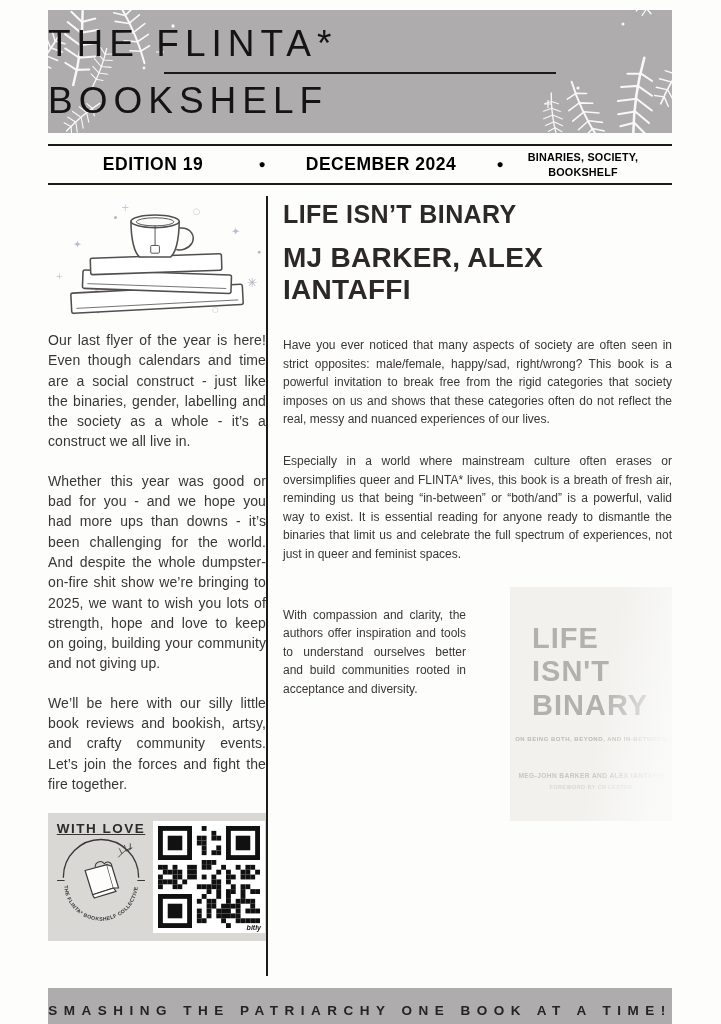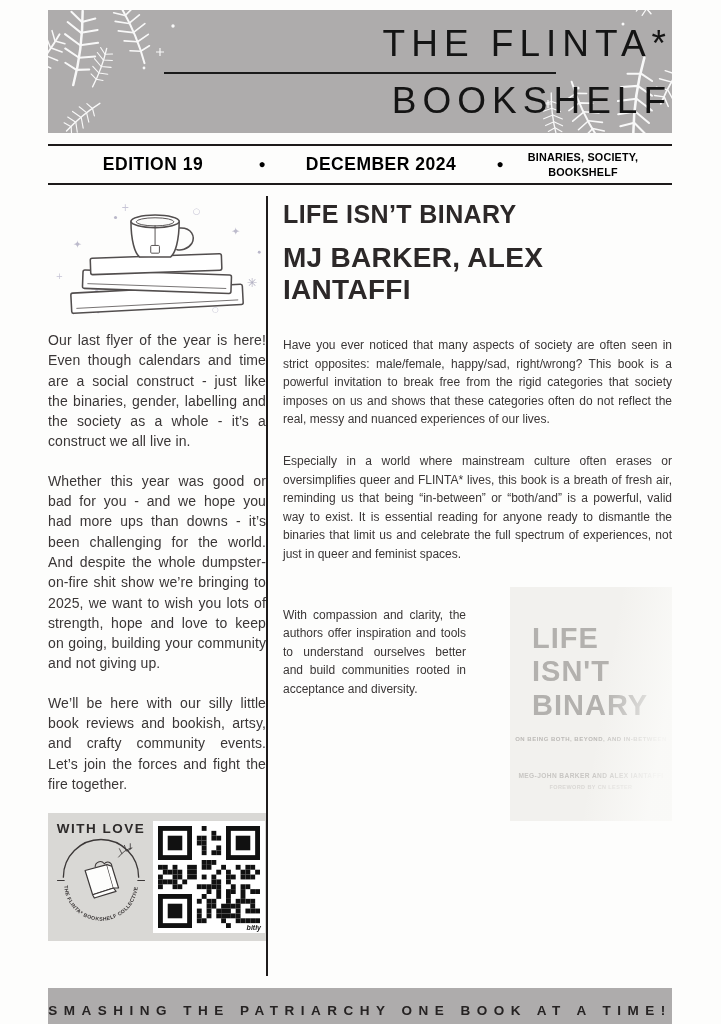--- a/index.html
+++ b/index.html
@@ -1,21 +1,21 @@
 <!DOCTYPE html>
 <html><head>
 <meta charset="utf-8">
 <style>
   * { box-sizing: border-box; }
   html,body { margin:0; padding:0; background:#ffffff; }
   body { font-family: "Liberation Sans", "DejaVu Sans", sans-serif; color:#383434; }
   .sheet { width:721px; height:1024px; background:#fdfdfc; padding:10px 49px 0 48px; overflow:hidden; position:relative; }
 
   
-  .masthead { position:relative; height:123px; background:#aeacac; overflow:hidden; text-align:right; }
+  .masthead { position:relative; height:123px; background:#aeacac; overflow:hidden; text-align:left; }
   .mast-deco { position:absolute; inset:0; pointer-events:none; }
   .mast-title { position:relative; z-index:2; font-size:37px; letter-spacing:6px; color:#141414; font-weight:400; }
   .mast-title.t1 { margin-top:13px; }
   .mast-rule { position:relative; z-index:2; width:392px; height:2px; background:#1a1a1a; margin:7px auto 6px auto; }
 
   
   .edition-bar { margin-top:11px; border-top:2px solid #1d1a1a; border-bottom:2px solid #1d1a1a;
                  height:41px; display:flex; align-items:center; color:#000000; }
   .ed-cell { text-align:center; font-weight:700; }
   .ed-edition { width:210px; font-size:17.5px; letter-spacing:0.5px; }
@@ -26,21 +26,21 @@
   
   .main { display:flex; margin-top:11px; height:780px; }
   .col-left { width:218px; flex:none; }
   .col-right { flex:1; border-left:2px solid #1f1c1c; margin-left:0; padding-left:15px; }
 
   .illus-wrap { height:120px; margin:2px 0 12px 0; text-align:center; }
 
   .col-left p { font-size:14px; line-height:1.45; text-align:justify; margin:8px 0 19px 0; letter-spacing:0.1px; color:#3a3636; }
 
   .with-love { margin-top:1px; background:#d9d8d5; height:128px; display:flex; align-items:center; padding:8px 7px; gap:6px; }
-  .wl-left { flex:1; text-align:center; }
+  .wl-left { flex:1; text-align:center;text-decoration:underline; }
   .wl-label { font-size:13.5px; font-weight:700; letter-spacing:1.5px; color:#2d2a2a; margin-bottom:1px; }
   .qr { width:112px; height:112px; background:#ffffff; flex:none; position:relative; padding:5px; }
   .qr svg { display:block; }
   .qr-brand { position:absolute; right:3px; bottom:2px; font-size:7px; font-style:italic; font-weight:700; color:#161616; background:#ffffff; padding:0 1px; }
 
   .article-title { font-size:25px; font-weight:700; letter-spacing:0.4px; color:#2c2828; margin:4px 0 13px 0; }
   .article-authors { font-size:28px; font-weight:700; letter-spacing:0.3px; color:#2c2828; margin:0 0 30px 0; }
   .col-right p { font-size:12px; line-height:1.55; text-align:justify; margin:0 0 23px 0; color:#3a3636; }
 
   .last-row { display:flex; align-items:flex-start;gap:32px; }

